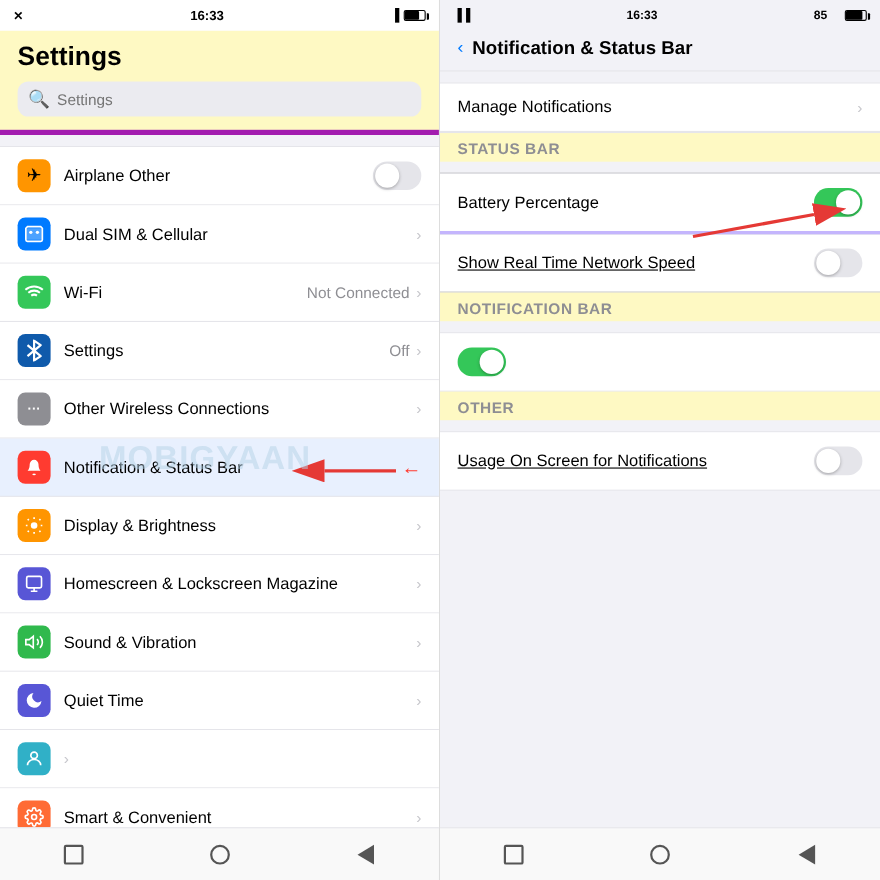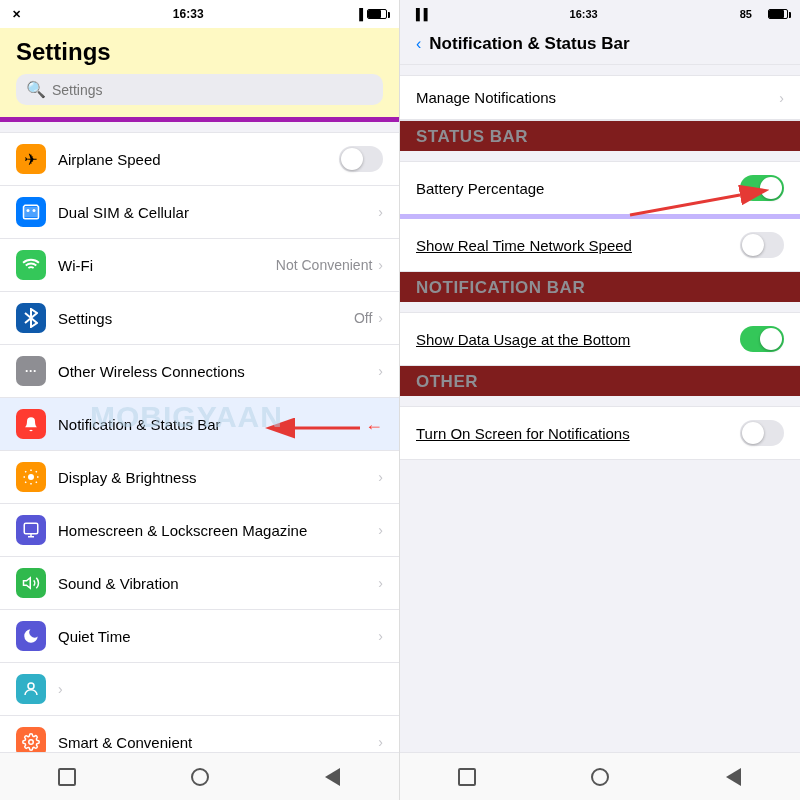--- a/index.html
+++ b/index.html
@@ -195,33 +195,33 @@
 
     .right-section {
       background: #a3a3a3;
       margin-top: 10px;
       border-top: 1px solid #e5e5ea;
       border-bottom: 1px solid #e5e5ea;
     }
 
     .section-header {
       padding: 6px 16px 4px;
-      font-size: 17px;
+      font-size: 14px;
       font-weight: 600;
       color: #8e8e93;
       text-transform: uppercase;
       letter-spacing: 0.5px;
-      background: #7f1d1d;
+      background: #fef9c3;
     }
 
     .right-item {
       display: flex;
       align-items: center;
       padding: 13px 16px;
-      border-bottom: 5px solid #c4b5fd;
+      border-bottom: 3px solid #c4b5fd;
       background: #fff;
     }
     .right-item:last-child { border-bottom: none; text-decoration: underline; }
     .right-item-label {
       flex: 1;
       font-size: 15px;
       color: #000;
     }
 
     .manage-item {
@@ -303,21 +303,21 @@
         <span>🔍</span>
         <input type="text" placeholder="Settings" style="">
       </div>
     </div>
 
     <div class="settings-list">
       <div class="settings-group">
 
         <div class="settings-item">
           <div class="item-icon orange">✈</div>
-          <span class="item-label">Airplane Speed</span>
+          <span class="item-label">Airplane Other</span>
           <div class="toggle off">
               <div class="toggle-knob"></div>
             </div>
         </div>
 
         <div class="settings-item">
           <div class="item-icon" style="background:#007aff;">
             <svg width="18" height="18" viewBox="0 0 24 24" fill="white">
                 <path d="M2 5h20v14H2z" opacity="0.3"></path>
                 <path d="M4 3h16l2 2v14a2 2 0 0 1-2 2H4a2 2 0 0 1-2-2V5z" stroke="white" stroke-width="2" fill="none"></path>
@@ -329,21 +329,21 @@
           <span class="chevron">›</span>
         </div>
 
         <div class="settings-item">
           <div class="item-icon" style="background:#34c759;">
             <svg width="18" height="18" viewBox="0 0 24 24" fill="none" stroke="white" stroke-width="2.5">
                 <path d="M5 12.55a11 11 0 0 1 14.08 0M1.42 9a16 16 0 0 1 21.16 0M8.53 16.11a6 6 0 0 1 6.95 0M12 20h.01"></path>
               </svg>
           </div>
           <span class="item-label">Wi-Fi</span>
-          <span class="item-value">Not Convenient</span>
+          <span class="item-value">Not Connected</span>
           <span class="chevron">›</span>
         </div>
 
         <div class="settings-item">
           <div class="item-icon" style="background:#0f5aab;">
             <svg width="14" height="20" viewBox="0 0 14 20" fill="none" stroke="white" stroke-width="2">
                 <path d="M1 5l12 10-6 4V1l6 4L1 15"></path>
               </svg>
           </div>
           <span class="item-label">Settings</span>
@@ -492,32 +492,31 @@
           <div class="toggle off">
               <div class="toggle-knob"></div>
             </div>
         </div>
       </div>
 
       <div class="section-header">NOTIFICATION BAR</div>
       <div class="right-section">
 
         <div class="right-item">
-          <span class="right-item-label">Show Data Usage at the Bottom</span>
           <div class="toggle on">
               <div class="toggle-knob"></div>
             </div>
         </div>
       </div>
 
       <div class="section-header">OTHER</div>
       <div class="right-section">
 
         <div class="right-item">
-          <span class="right-item-label">Turn On Screen for Notifications</span>
+          <span class="right-item-label">Usage On Screen for Notifications</span>
           <div class="toggle off">
               <div class="toggle-knob"></div>
             </div>
         </div>
       </div>
 
 
     </div>
 
     <div class="bottom-nav">

